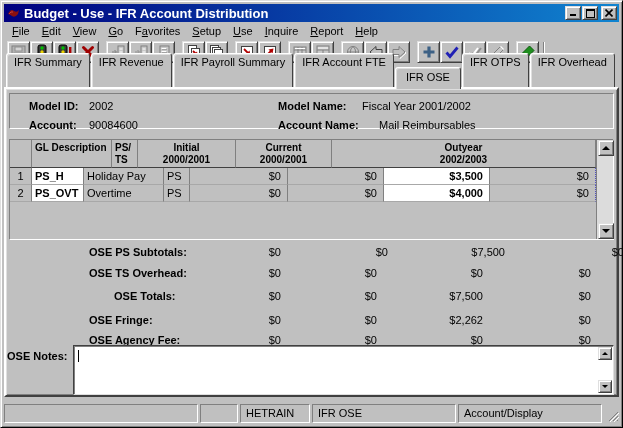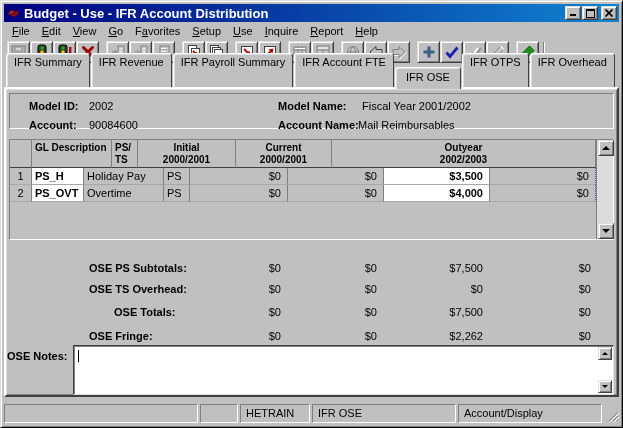--- a/index.html
+++ b/index.html
@@ -317,21 +317,21 @@
   <div class="panel">
 
     <div class="infoframe">
       <span class="inf b" style="left:19px;top:5px">Model ID:</span>
       <span class="inf" style="left:79px;top:5px">2002</span>
       <span class="inf b" style="left:268px;top:5px">Model Name:</span>
       <span class="inf" style="left:352px;top:5px">Fiscal Year 2001/2002</span>
       <span class="inf b" style="left:19px;top:24px">Account:</span>
       <span class="inf" style="left:79px;top:24px">90084600</span>
       <span class="inf b" style="left:268px;top:24px">Account Name:</span>
-      <span class="inf" style="left:348px;top:24px">Mail Reimbursables</span>
+      <span class="inf" style="left:369px;top:24px">Mail Reimbursables</span>
     </div>
 
     <div class="grid">
       <div class="grid-inner">
         <div class="grow ghead" id="gridhead">
             <div class="gcell c-num"></div>
             <div class="gcell c-desc">GL Description</div>
             <div class="gcell c-psts">PS/
 TS</div>
             <div class="gcell c-init c-c">Initial
@@ -368,21 +368,21 @@
         <div class="sbtn up">
             <div class="tri-up"></div>
           </div>
         <div class="sbtn down">
             <div class="tri-down"></div>
           </div>
       </div>
     </div>
 
     <div class="summary" id="summary">
-        <div class="srow" style="margin-top: 16px;">
+        <div class="srow" style="margin-top: 0px; gap: 11px;">
           <div class="lblcell">
             <span class="b">OSE PS Subtotals:</span>
             <span>$0</span>
           </div>
           <div class="sval s-curr">$0</div>
           <div class="sval s-prop">$7,500</div>
           <div class="sval s-out">$0</div>
         </div>
         <div class="srow" style="margin-top: 1px;">
           <div class="lblcell">

